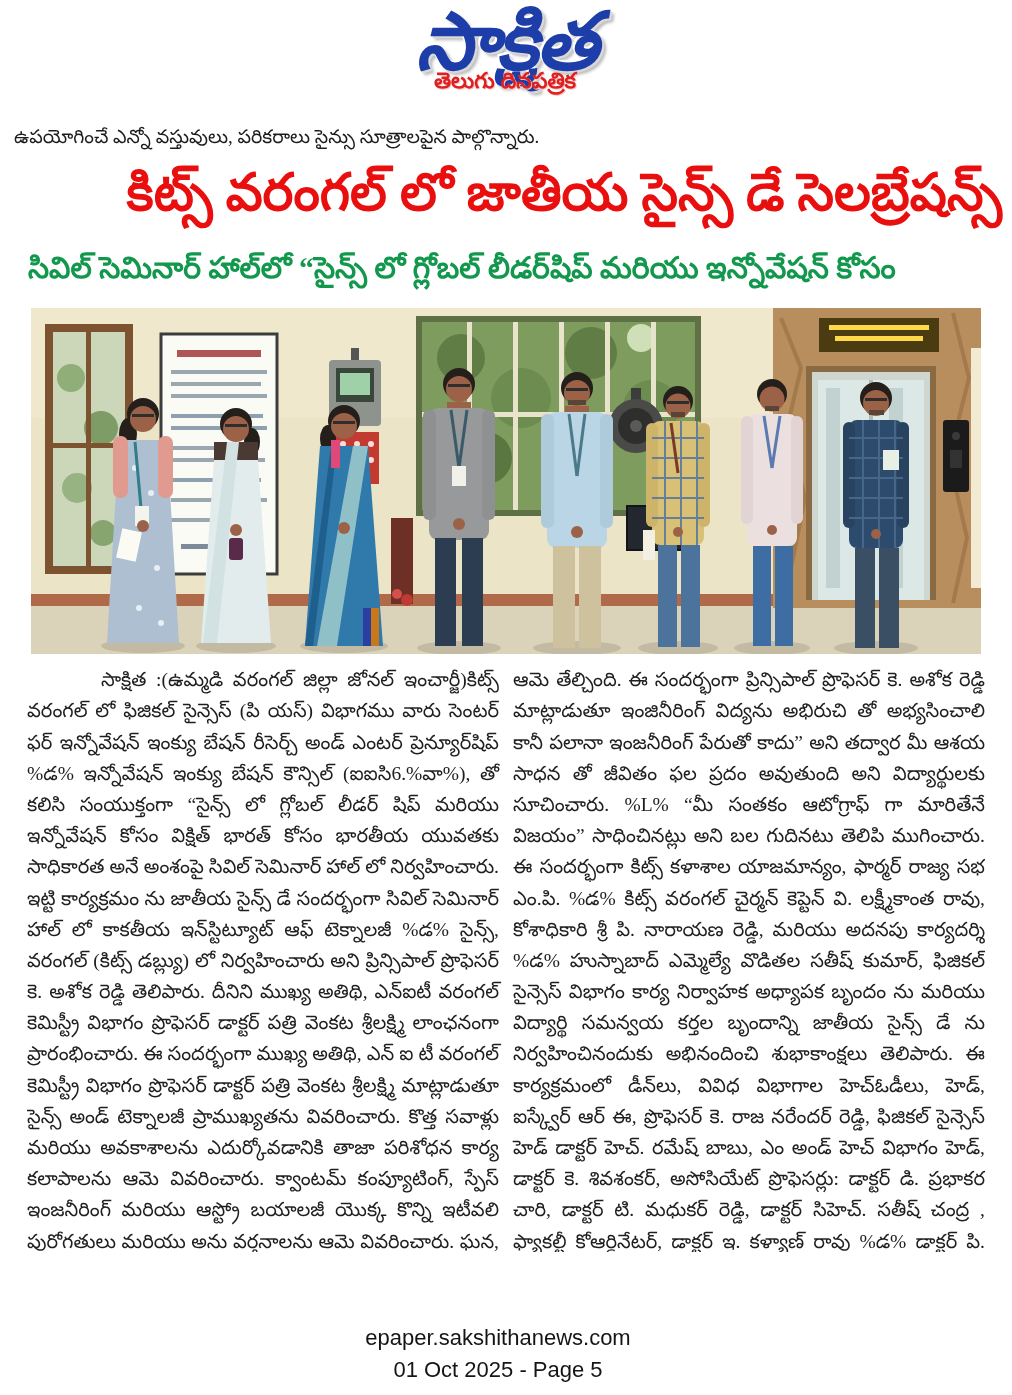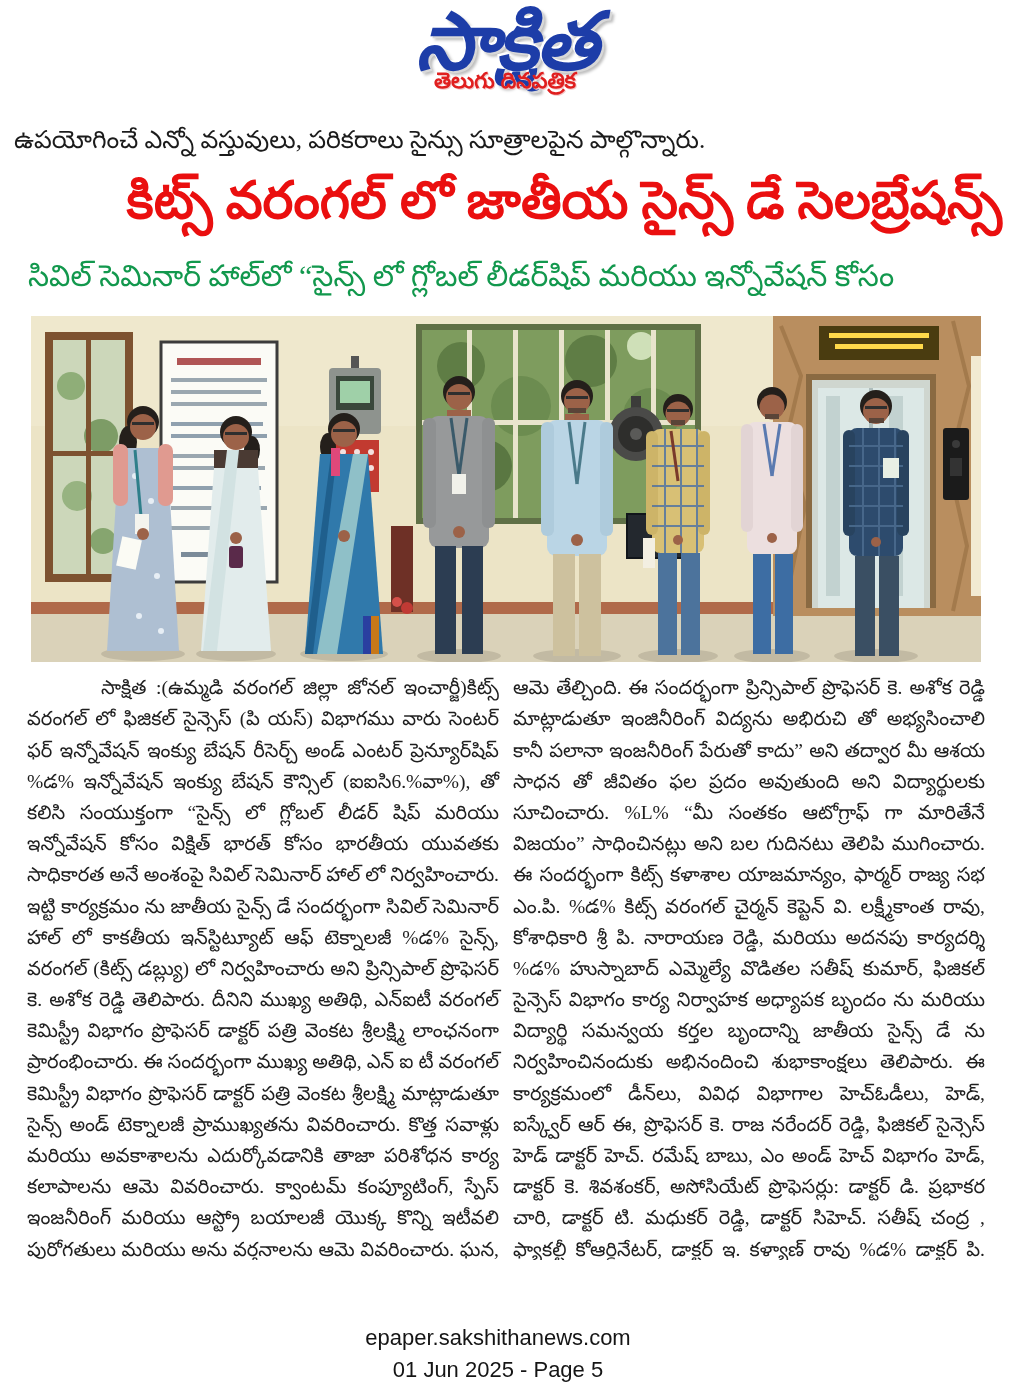--- a/index.html
+++ b/index.html
@@ -26,37 +26,37 @@
     display:block; 
     margin-top:-14px; padding-right:2px;
     font-size:22px; font-weight:bold;
     color:#e01f1f;
     text-shadow:1px 1px 0 #f3c9c9;
     font-family:"Liberation Sans","DejaVu Sans",sans-serif;
   }
   
   .lead-in {
     margin:4px 14px 0 14px;
-    font-size:25px; color:#1b1b1b;
+    font-size:19px; color:#1b1b1b;
   }
   
   .headline {
     margin:12px 10px 0 10px;
     font-size:52px; line-height:1.12;
     font-weight:bold;
     color:#ea0f0f;
     white-space:nowrap;
     letter-spacing:0;
     text-align:right;
   }
   
   .subheadline {
     margin:16px 28px 0 28px;
     font-size:30px; line-height:2.0;
-    font-weight:normal;
+    font-weight:bold;
     color:#12984d;
   }
   
   .photo { margin:10px 0 0 31px; width:950px; height:346px; display:block; }
   .photo svg { display:block; }
   
   .article {
     display:flex; gap:14px;
     margin:10px 27px 0 27px;
     height:588px; overflow:hidden;
@@ -354,16 +354,16 @@
     </svg>
   </figure>
 
   <section class="article">
     <div class="col col-left">సాక్షిత :(ఉమ్మడి వరంగల్ జిల్లా జోనల్ ఇంచార్జీ)కిట్స్ వరంగల్ లో ఫిజికల్ సైన్సెస్ (పి యస్) విభాగము వారు సెంటర్ ఫర్ ఇన్నోవేషన్ ఇంక్యు బేషన్ రీసెర్చ్ అండ్ ఎంటర్ ప్రెన్యూర్‌షిప్ %డ% ఇన్నోవేషన్ ఇంక్యు బేషన్ కౌన్సిల్ (ఐఐసి6.%వా%), తో కలిసి సంయుక్తంగా  “సైన్స్ లో గ్లోబల్ లీడర్ షిప్ మరియు ఇన్నోవేషన్ కోసం విక్షిత్ భారత్ కోసం భారతీయ యువతకు సాధికారత అనే అంశంపై సివిల్ సెమినార్ హాల్ లో  నిర్వహించారు. ఇట్టి కార్యక్రమం ను జాతీయ సైన్స్ డే సందర్భంగా సివిల్ సెమినార్ హాల్ లో కాకతీయ ఇన్‌స్టిట్యూట్ ఆఫ్ టెక్నాలజీ %డ% సైన్స్, వరంగల్ (కిట్స్ డబ్ల్యు) లో నిర్వహించారు అని ప్రిన్సిపాల్ ప్రొఫెసర్ కె. అశోక రెడ్డి తెలిపారు. దీనిని ముఖ్య అతిథి, ఎన్ఐటీ వరంగల్ కెమిస్ట్రీ విభాగం ప్రొఫెసర్ డాక్టర్ పత్రి వెంకట శ్రీలక్ష్మి లాంఛనంగా ప్రారంభించారు. ఈ సందర్భంగా ముఖ్య అతిథి, ఎన్ ఐ టీ వరంగల్ కెమిస్ట్రీ విభాగం ప్రొఫెసర్ డాక్టర్ పత్రి వెంకట శ్రీలక్ష్మి మాట్లాడుతూ సైన్స్ అండ్ టెక్నాలజీ ప్రాముఖ్యతను వివరించారు. కొత్త సవాళ్లు మరియు అవకాశాలను ఎదుర్కోవడానికి తాజా పరిశోధన కార్య కలాపాలను ఆమె వివరించారు. క్వాంటమ్ కంప్యూటింగ్, స్పేస్ ఇంజనీరింగ్ మరియు ఆస్ట్రో బయాలజీ యొక్క కొన్ని ఇటీవలి పురోగతులు మరియు అను వర్తనాలను ఆమె వివరించారు. ఘన, వాయు, ద్రవ మరియు జీవ రంగాలకు సంబంధించిన జ్ఞాన వ్యవస్థ కలయిక సైన్స్ అని</div>
     <div class="col col-right">ఆమె తేల్చింది. ఈ సందర్భంగా ప్రిన్సిపాల్ ప్రొఫెసర్ కె. అశోక రెడ్డి మాట్లాడుతూ ఇంజినీరింగ్ విద్యను అభిరుచి తో అభ్యసించాలి కానీ పలానా ఇంజనీరింగ్ పేరుతో కాదు” అని తద్వార మీ ఆశయ సాధన తో జీవితం ఫల ప్రదం అవుతుంది అని విద్యార్థులకు సూచించారు. %L% “మీ సంతకం ఆటోగ్రాఫ్ గా మారితేనే విజయం” సాధించినట్లు అని బల గుదినటు తెలిపి ముగించారు. ఈ సందర్భంగా కిట్స్ కళాశాల యాజమాన్యం, ఫార్మర్ రాజ్య సభ ఎం.పి. %డ% కిట్స్ వరంగల్ చైర్మన్ కెప్టెన్ వి. లక్ష్మీకాంత రావు, కోశాధికారి శ్రీ పి. నారాయణ రెడ్డి, మరియు అదనపు కార్యదర్శి %డ% హుస్నాబాద్ ఎమ్మెల్యే వొడితల సతీష్ కుమార్, ఫిజికల్ సైన్సెస్ విభాగం కార్య నిర్వాహక అధ్యాపక బృందం ను మరియు విద్యార్థి సమన్వయ కర్తల బృందాన్ని జాతీయ సైన్స్ డే ను నిర్వహించినందుకు అభినందించి శుభాకాంక్షలు తెలిపారు. ఈ కార్యక్రమంలో డీన్‌లు, వివిధ విభాగాల హెచ్ఓడీలు, హెడ్, ఐస్క్వేర్ ఆర్ ఈ, ప్రొఫెసర్ కె. రాజ నరేందర్ రెడ్డి, ఫిజికల్ సైన్సెస్ హెడ్ డాక్టర్ హెచ్. రమేష్ బాబు, ఎం అండ్ హెచ్ విభాగం హెడ్, డాక్టర్ కె. శివశంకర్, అసోసియేట్ ప్రొఫెసర్లు: డాక్టర్ డి. ప్రభాకర చారి, డాక్టర్ టి. మధుకర్ రెడ్డి, డాక్టర్ సిహెచ్. సతీష్ చంద్ర , ఫ్యాకల్టీ కోఆర్డినేటర్, డాక్టర్ ఇ. కళ్యాణ్ రావు %డ% డాక్టర్ పి. శ్రీనివాస్ రావు మరియు కిట్స్ వరంగల్ ఎన్ఎస్ఎస్ మరియు పి ఎం సి విద్యార్థి ప్రతినిధులు, అధ్యాపకులు, సిబ్బంది, 200 మందికి పైగా విద్యార్థులు హాజరయ్యారు.</div>
   </section>
 
   <footer class="page-footer">
     <div class="footer-site">epaper.sakshithanews.com</div>
-    <div class="footer-date">01 Jun 2025 - Page 5</div>
+    <div class="footer-date">01 Oct 2025 - Page 5</div>
   </footer>
 
 </div>
 
 </body></html>

